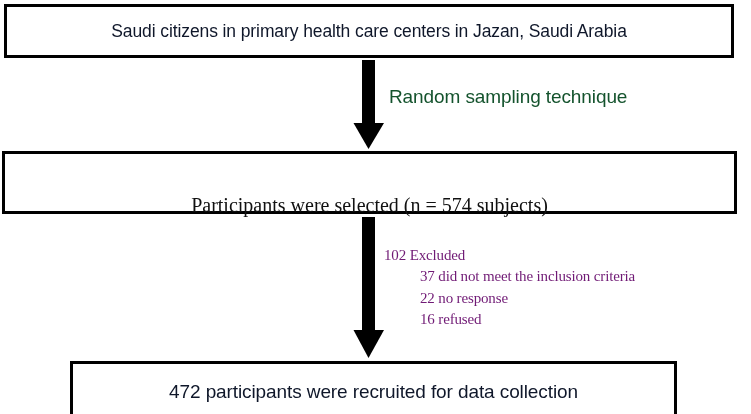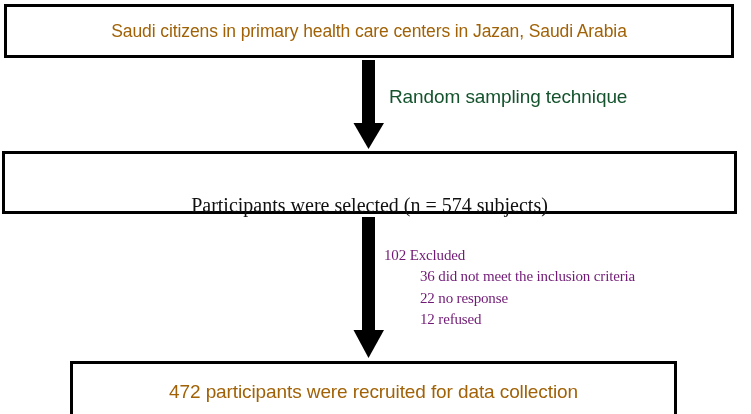--- a/index.html
+++ b/index.html
@@ -25,21 +25,21 @@
     border: 3px solid #000000;
     background: #ffffff;
     display: flex;
     align-items: center;
     justify-content: center;
     text-align: center;
   }
   .flow-box .box-text {
     display: block;
     line-height: 1.2;
-    color: #a16207;
+    color: #0f172a;
     padding: 0 10px;
   }
 
   #box-top {
     left: 4px;
     top: 4px;
     width: 730px;
     height: 54px;
   }
   #box-top .box-text {
@@ -148,22 +148,22 @@
 
   <div class="arrow" id="arrow-two">
     <svg width="42" height="142" viewBox="0 0 42 142" xmlns="http://www.w3.org/2000/svg">
       <rect x="14" y="0" width="13" height="118" fill="#000000"></rect>
       <polygon points="5.5,113 36,113 20.5,141" fill="#000000"></polygon>
     </svg>
   </div>
 
   <div id="exclusion-block">
     <span class="excl-head">102 Excluded</span>
-    <span class="excl-item">36 did not meet the inclusion criteria</span>
+    <span class="excl-item">37 did not meet the inclusion criteria</span>
     <span class="excl-item">22 no response</span>
-    <span class="excl-item">12 refused</span>
+    <span class="excl-item">16 refused</span>
   </div>
 
   <div class="flow-box" id="box-bottom">
     <span class="box-text">472 participants were recruited for data collection</span>
   </div>
 
 </div>
 
 </body></html>

